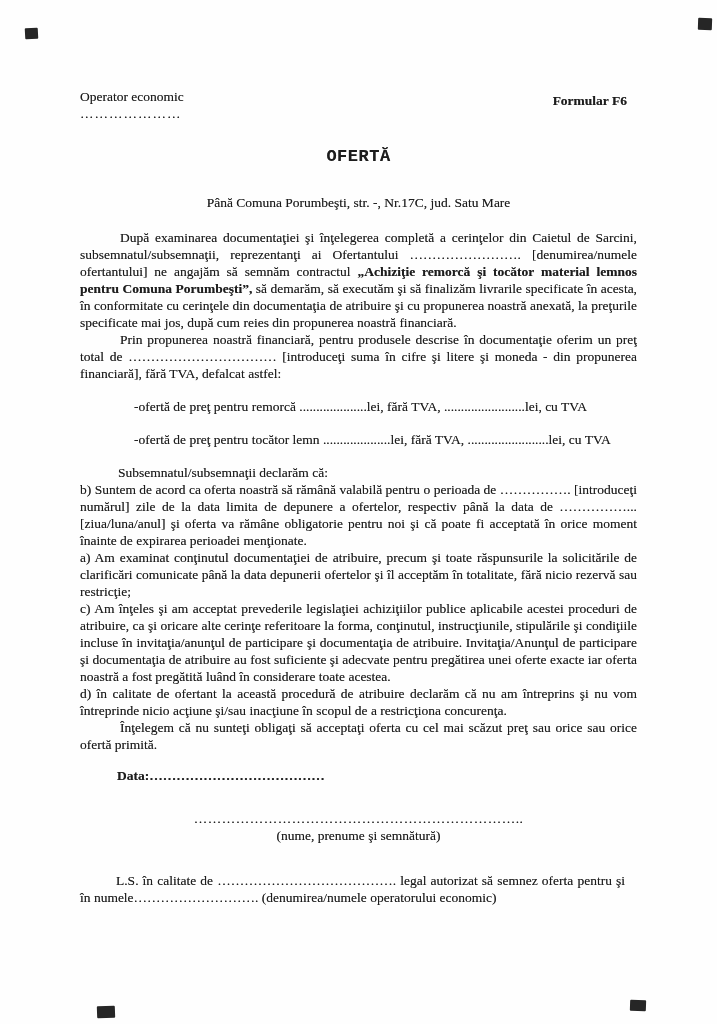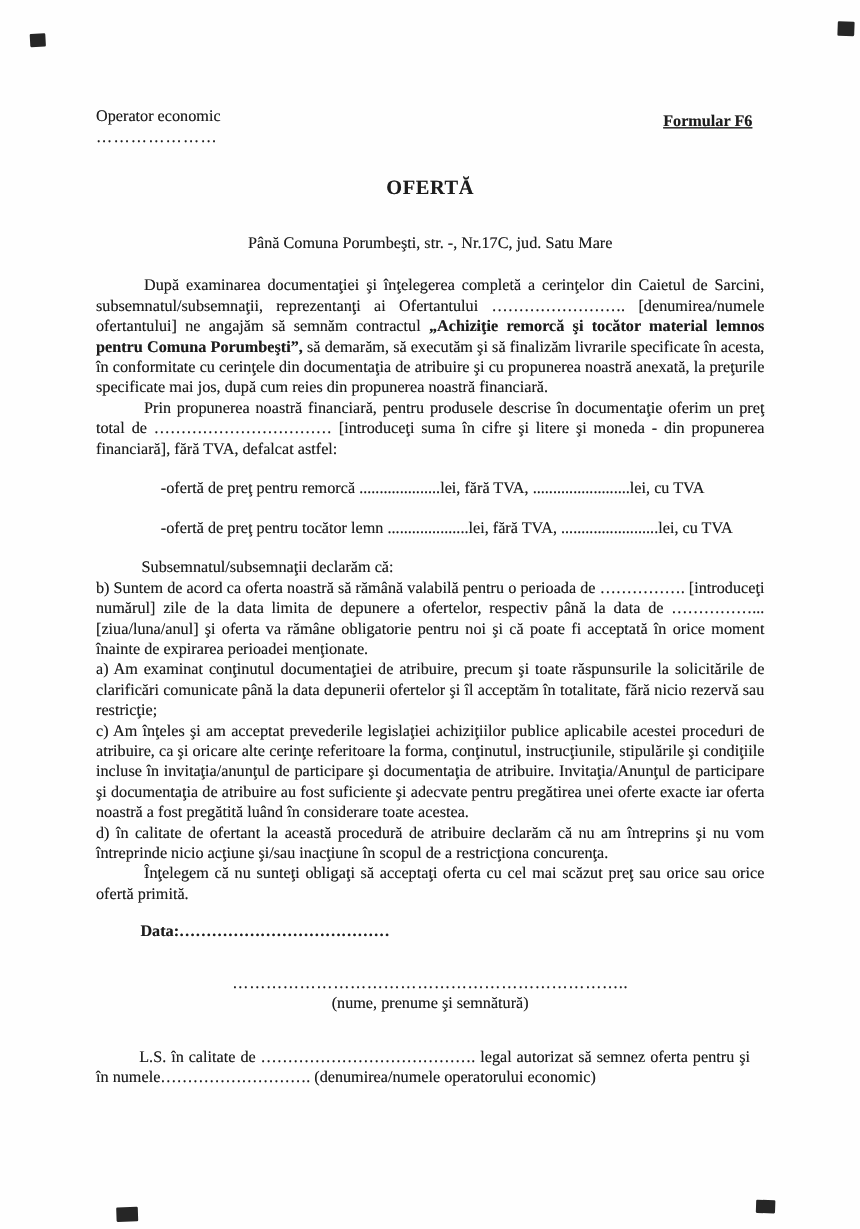--- a/index.html
+++ b/index.html
@@ -34,29 +34,29 @@
   .operator-label { display: block; }
   .operator-dots {
     display: block;
     letter-spacing: 1px;
     line-height: 17px;
   }
   .form-number {
     font-weight: bold;
     padding-right: 10px;
     padding-top: 4px;
-    text-decoration: underline;
   }
   .doc-title {
     margin-top: 24px;
     text-align: center;
     font-weight: bold;
     font-size: 17px;
     letter-spacing: 0.5px;
     line-height: 22px;
+    font-family: Liberation Mono, monospace;
   }
   .addressee {
     margin-top: 26px;
     text-align: center;
   }
   .body-text { margin-top: 18px; }
   p.para {
     margin: 0;
     text-align: justify;
     text-indent: 40px;

